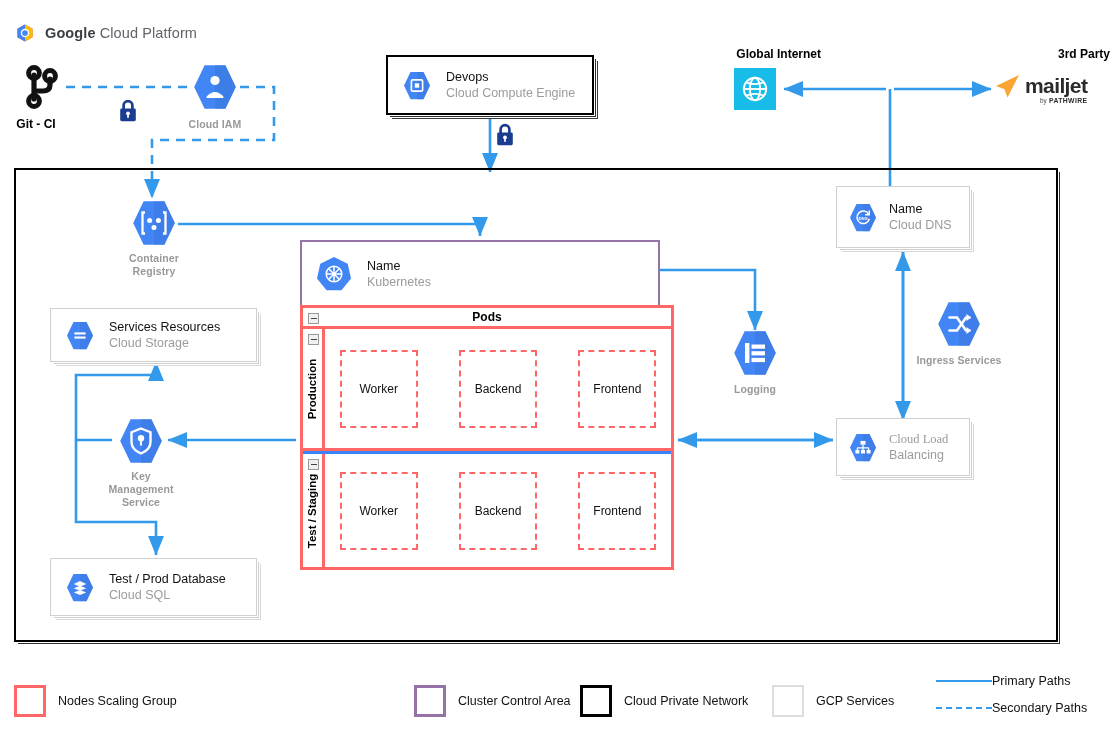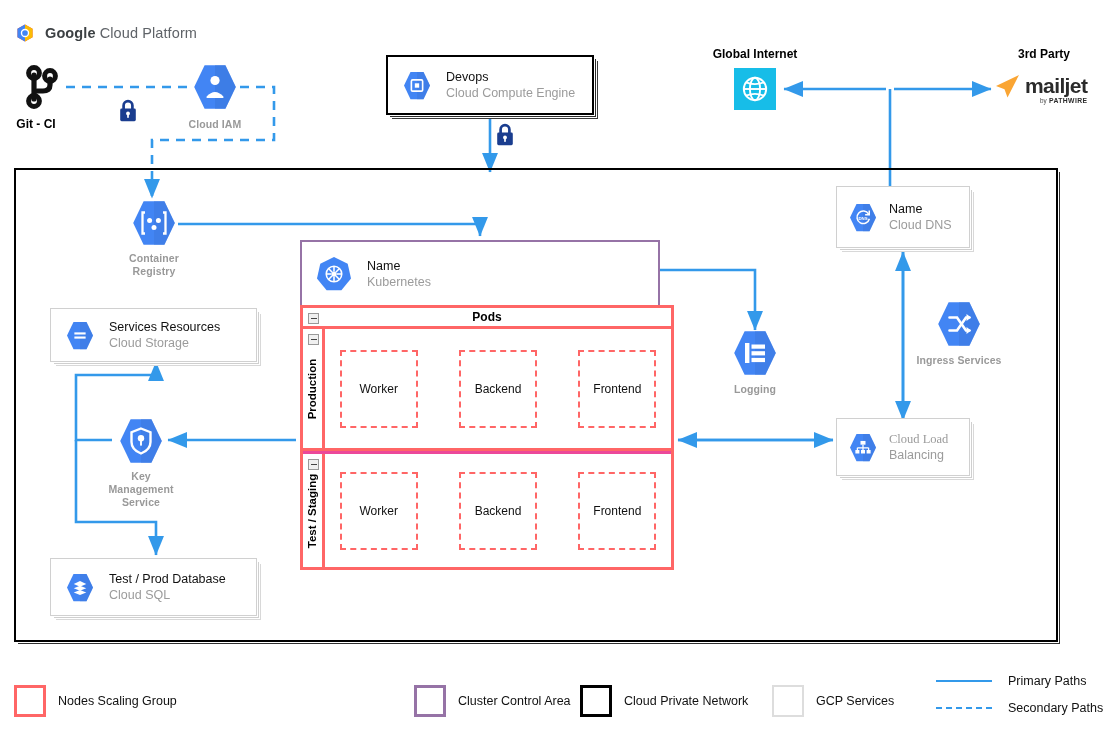--- a/index.html
+++ b/index.html
@@ -10,21 +10,21 @@
   #svg-layer{position:absolute;left:0;top:0;width:1114px;height:731px;pointer-events:none;}
 
   
   #gcp-brand{left:14px;top:22px;display:flex;align-items:center;gap:9px;}
   #gcp-brand .txt{font-size:14.5px;color:#5f6368;letter-spacing:.1px;}
   #gcp-brand .txt b{color:#3c4043;font-weight:bold;}
 
   
   .nodelabel{font-size:10.5px;font-weight:bold;color:#999999;text-align:center;
              line-height:13px;letter-spacing:.1px;}
-  .toplabel{font-size:12px;font-weight:bold;color:#000;text-align:center;}
+  .toplabel{font-size:12px;font-weight:bold;color:#000;text-align:right;}
 
   
   .card{background:#ffffff;border:1px solid #d0d0d0;box-sizing:border-box;
         box-shadow:2px 2px 0 -1px #ffffff, 3px 3px 0 -1px #cfcfcf,
                    4px 4px 0 -1px #ffffff, 5px 5px 0 -1px #d8d8d8;}
   .card.black{border:2.5px solid #000000;
         box-shadow:2px 2px 0 -1px #ffffff, 3px 3px 0 -1px #2a2a2a,
                    4px 4px 0 -1px #ffffff, 5px 5px 0 -1px #3a3a3a;}
   .card-inner{display:flex;align-items:center;height:100%;padding-left:14px;gap:14px;}
   .card-text .l1{font-size:12.5px;color:#111;line-height:16px;}
@@ -35,21 +35,21 @@
   #private-network{left:14px;top:168px;width:1044px;height:474px;
        border:2.5px solid #000;box-sizing:border-box;background:transparent;
        box-shadow:2px 2px 0 -1px #fff, 3px 3px 0 -1px #2f2f2f;}
 
   
   #cluster-control{left:300px;top:240px;width:360px;height:68px;
        border:2.5px solid #9673a6;box-sizing:border-box;background:#fff;}
 
   
   #nodes-scaling{left:300px;top:305px;width:374px;height:265px;
-       border:3px solid #ff6666;box-sizing:border-box;background:#ec4899;}
+       border:3px solid #ff6666;box-sizing:border-box;background:#3b82f6;}
   #pods-header{position:absolute;left:0;top:0;width:100%;height:21px;
        border-bottom:3px solid #ff6666;box-sizing:border-box;
        display:flex;align-items:center;justify-content:center;background:#fff;}
   #pods-header .t{font-size:12px;font-weight:bold;color:#000;}
 
   .swimlane{position:absolute;left:0;width:100%;box-sizing:border-box;background:#fff;}
   .lane-rail{position:absolute;left:0;top:0;width:22px;height:100%;
        border-right:3px solid #ff6666;box-sizing:border-box;
        display:flex;align-items:center;justify-content:center;background:#fff;}
   .lane-rail .vtxt{font-size:11.5px;font-weight:bold;color:#000;white-space:nowrap;
@@ -69,21 +69,21 @@
   
   #legend{left:0;top:672px;width:1114px;height:59px;}
   .lg-item{position:absolute;display:flex;align-items:center;gap:12px;}
   .lg-swatch{width:32px;height:32px;box-sizing:border-box;background:#fff;}
   .lg-swatch.red{border:3px solid #ff6666;}
   .lg-swatch.reddash{border:3px dashed #ff6666;}
   .lg-swatch.purple{border:3px solid #9673a6;}
   .lg-swatch.black{border:3px solid #000;}
   .lg-swatch.gray{border:2px solid #dddddd;}
   .lg-label{font-size:12.5px;color:#111;white-space:nowrap;}
-  .lg-path{position:absolute;display:flex;align-items:center;gap:16px;}
+  .lg-path{position:absolute;display:flex;align-items:center;gap:0;}
   .lg-line{width:56px;height:0;border-top:2.5px solid #3399ea;}
   .lg-line.dash{border-top:2.5px dashed #3399ea;}
 
   
   #globe-tile{width:42px;height:42px;background:#17bde8;display:flex;
        align-items:center;justify-content:center;}
 </style>
 </head>
 <body>
 

